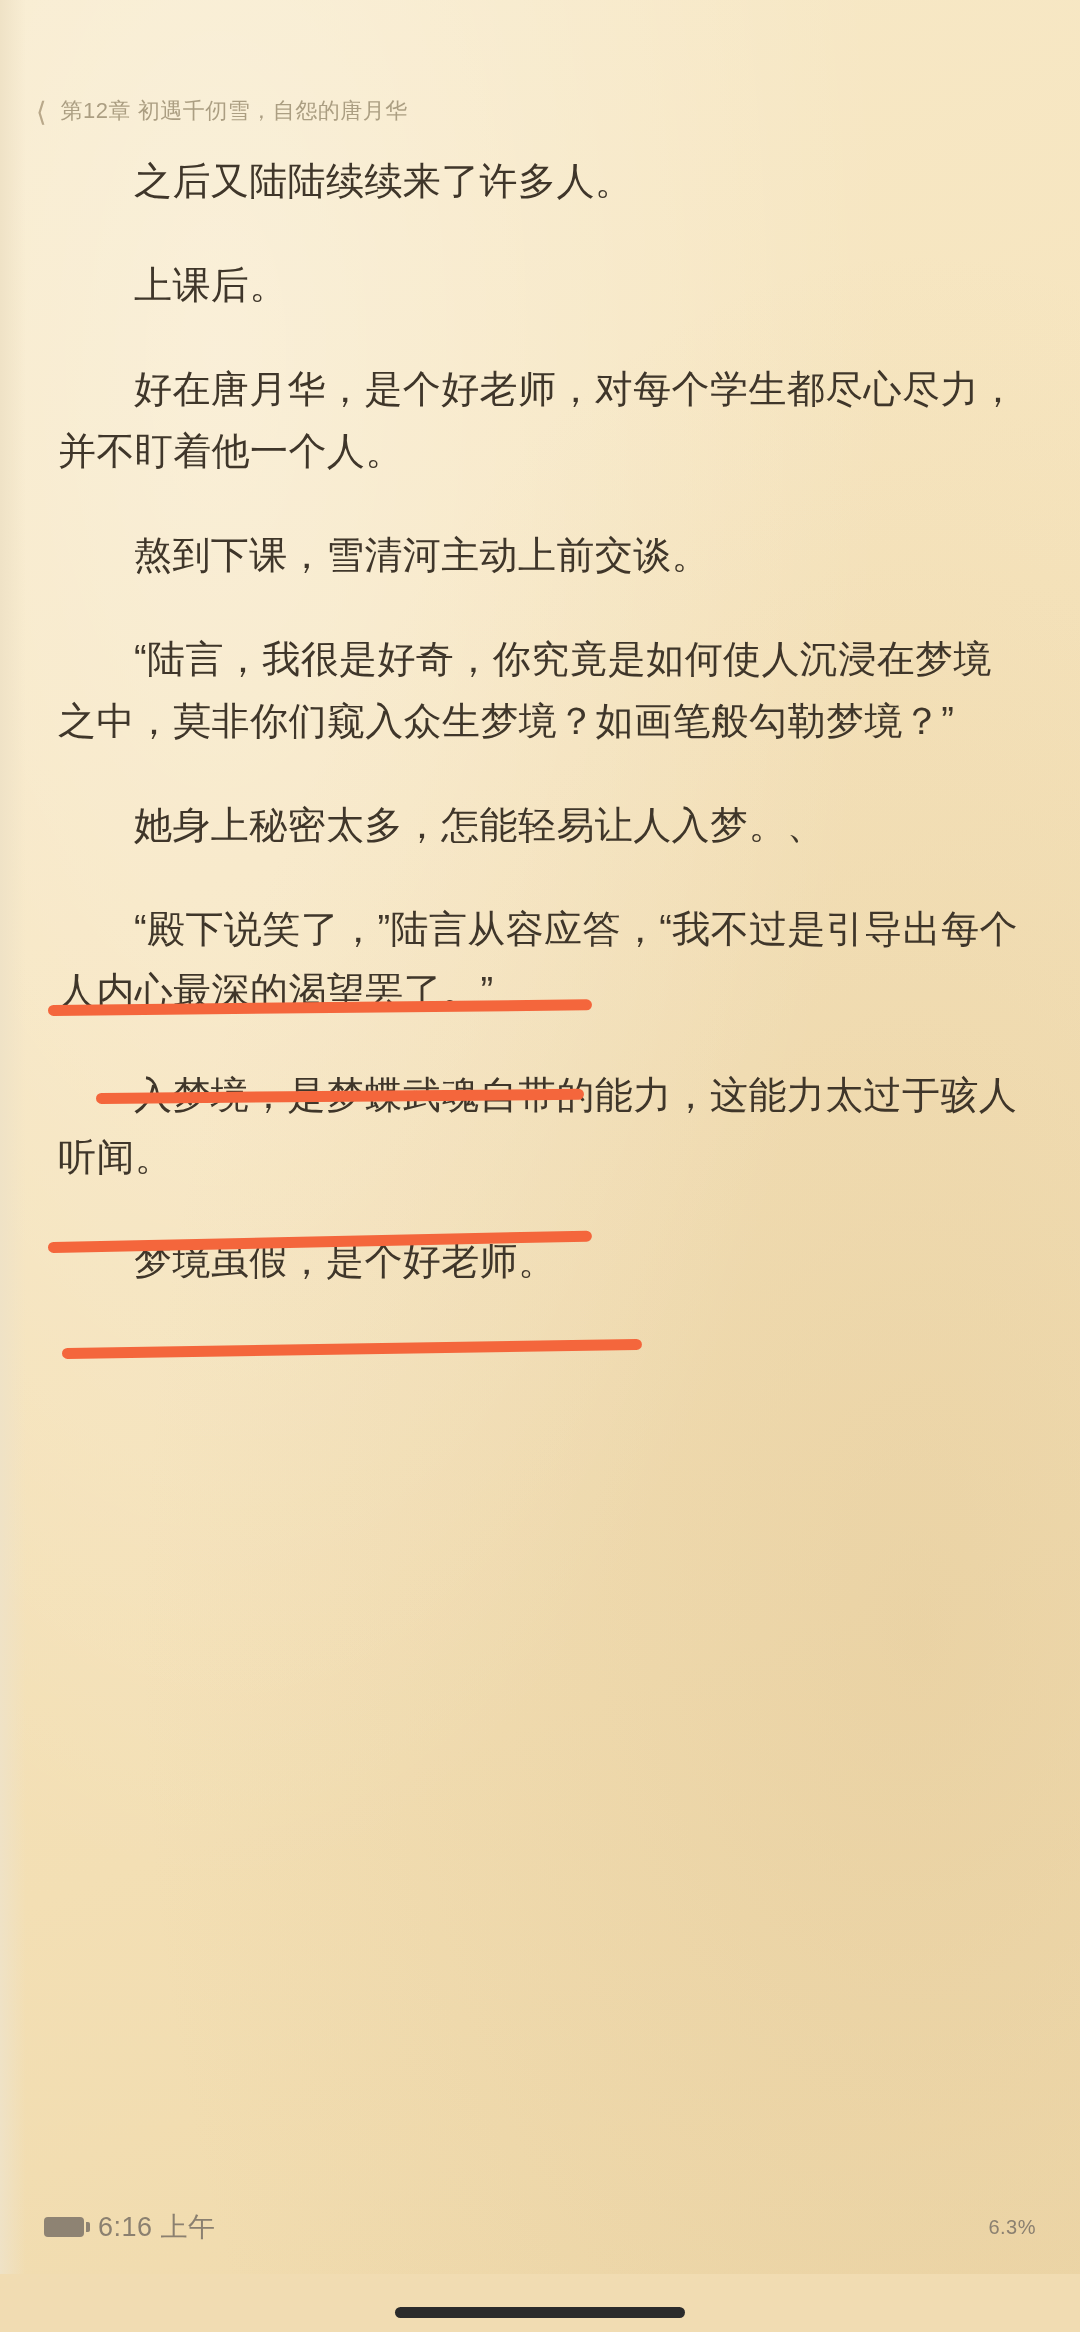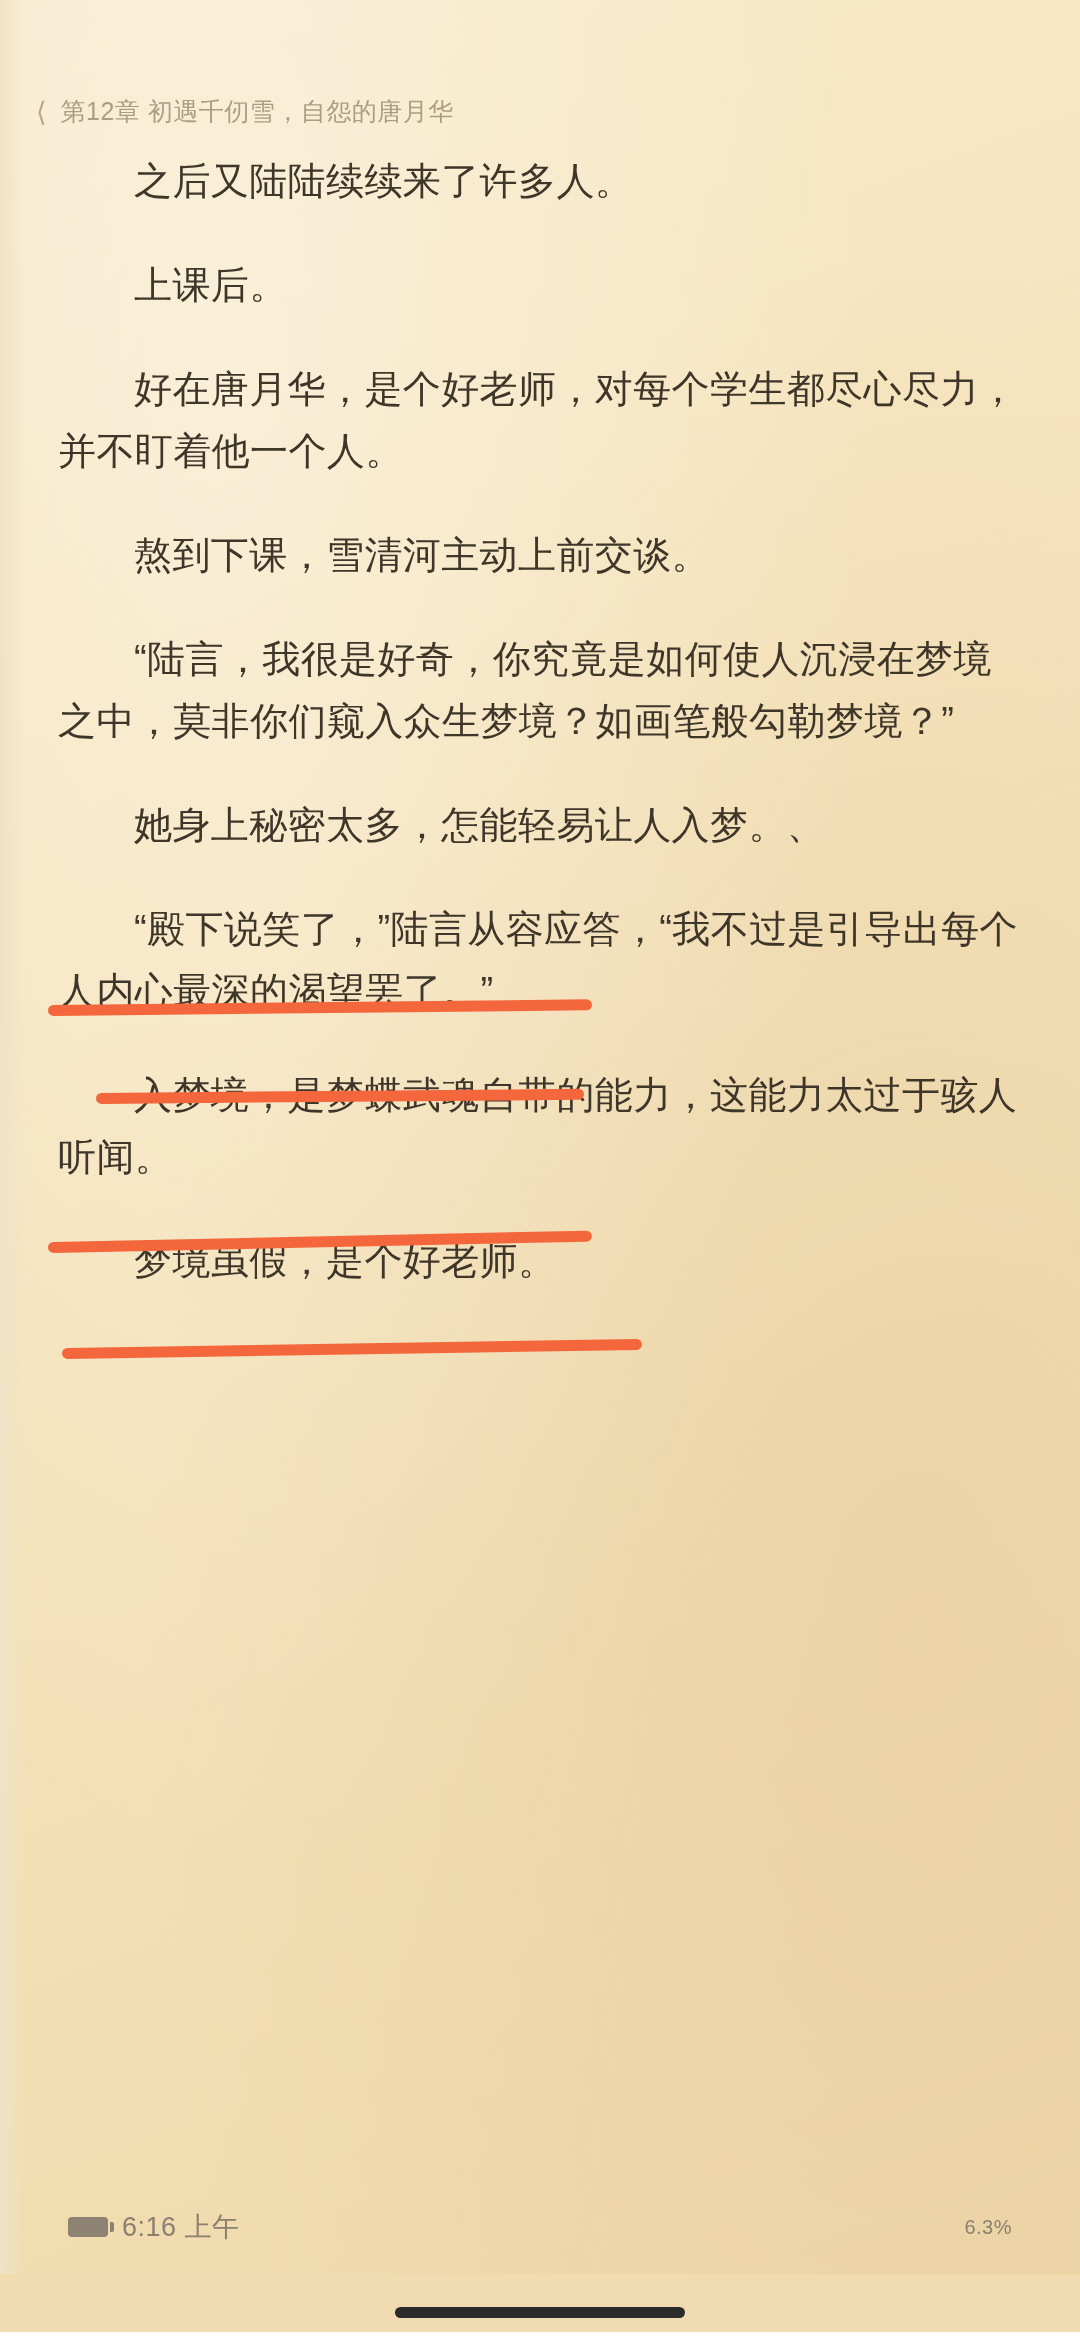--- a/index.html
+++ b/index.html
@@ -49,21 +49,21 @@
     box-sizing: border-box;
   }
   .back-chevron {
     font-size: 27px;
     color: #b9a88a;
     margin-right: 14px;
     line-height: 1;
     font-family: "DejaVu Sans", sans-serif;
   }
   .chapter-title {
-    font-size: 25px;
+    font-size: 22px;
     color: #a79madjust;
     color: #ab9e82;
     letter-spacing: 0.5px;
     white-space: nowrap;
   }
 
   
   .content {
     position: absolute;
     left: 58px;
@@ -92,21 +92,21 @@
   
   .footer {
     position: absolute;
     left: 0;
     bottom: 86px;
     width: 1080px;
     height: 54px;
     display: flex;
     align-items: center;
     justify-content: space-between;
-    padding: 0 68px;
+    padding: 0 44px;
     box-sizing: border-box;
   }
   .footer-left {
     display: flex;
     align-items: center;
   }
   .batt {
     width: 40px;
     height: 20px;
     border-radius: 4px;

